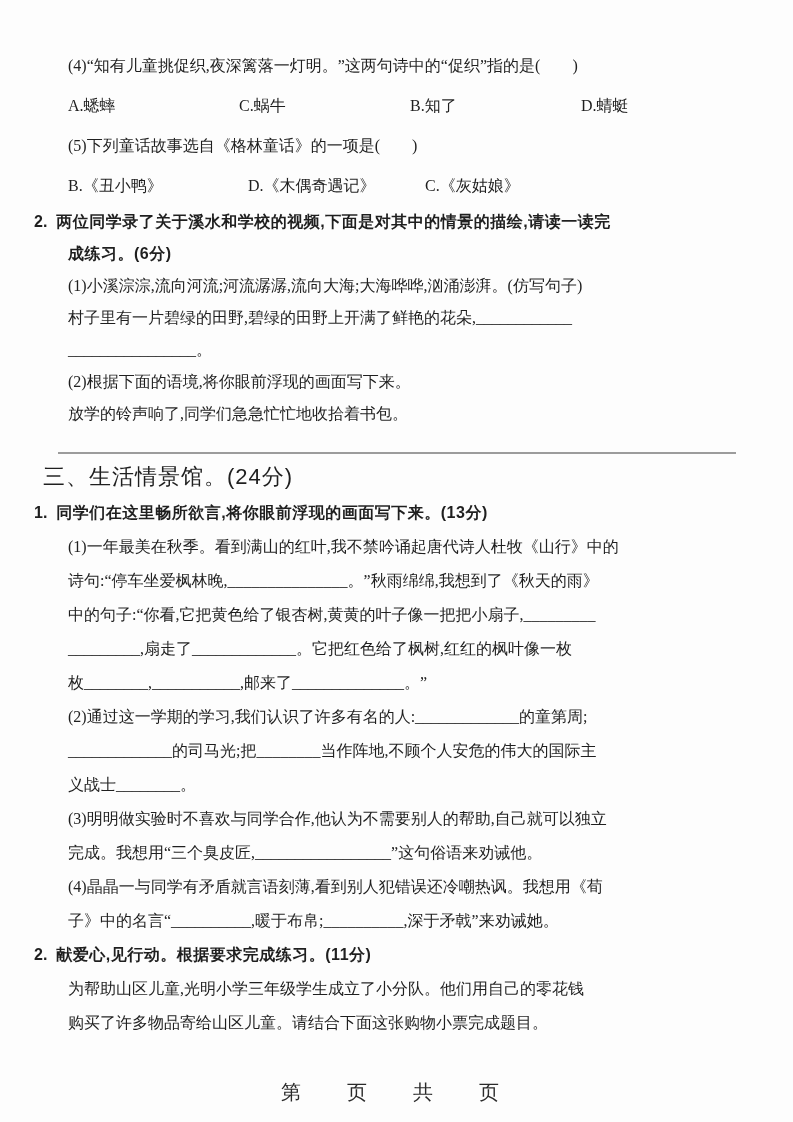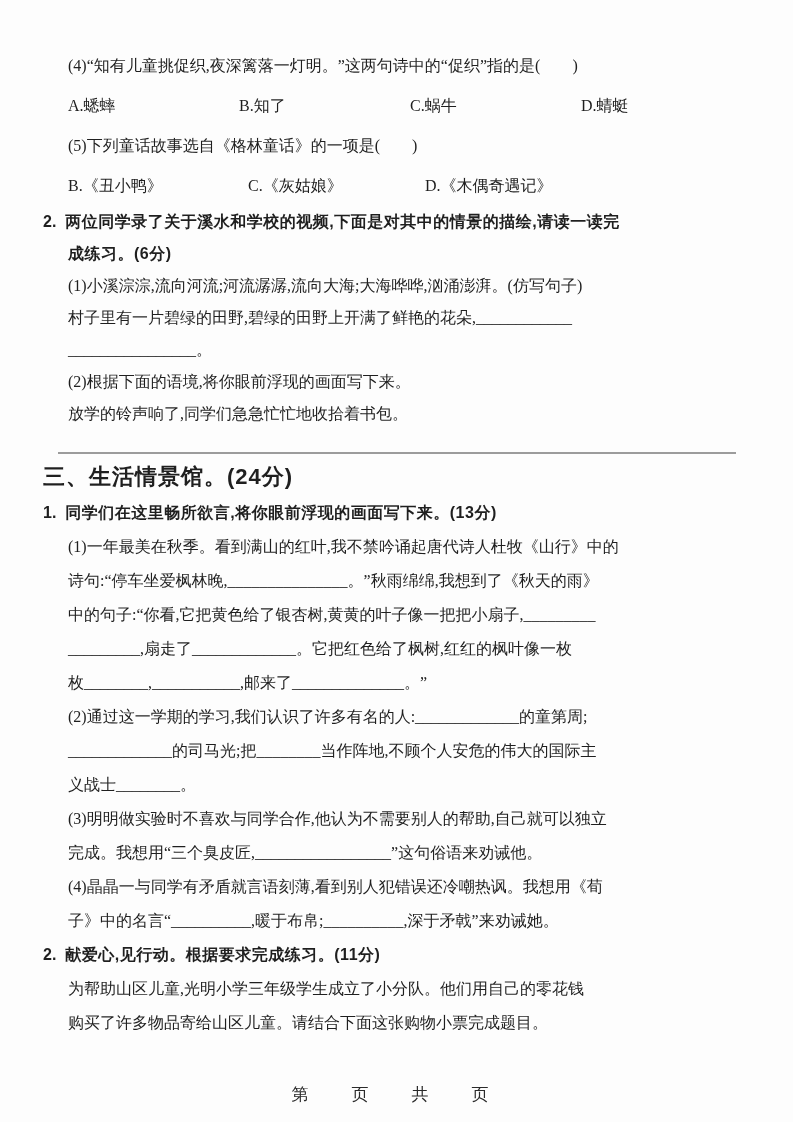--- a/index.html
+++ b/index.html
@@ -23,21 +23,21 @@
     overflow:hidden;
   }
   .l{
     font-size:16px;
     white-space:nowrap;
     padding-left:68px;
   }
   .row40{height:40px;line-height:40px;}
   .row32{height:32px;line-height:32px;}
   .row34{height:34px;line-height:34px;}
-  .main{padding-left:43px;}
+  .main{padding-left:34px;}
   .no{
     font-family:"Liberation Sans",sans-serif;
     font-weight:700;
     margin-right:9px;
   }
   .tx{
     font-family:"Liberation Sans",sans-serif;
     font-weight:600;
     letter-spacing:0.5px;
   }
@@ -52,52 +52,52 @@
   .opts-5 .opt:nth-child(3){width:131px;}
   .divider{
     height:0;
     border-top:2px solid var(--divider);
     width:678px;
     margin:22px 0 4px 58px;
   }
   .sec-head{
     padding-left:43px;
     font-family:"Liberation Sans",sans-serif;
-    font-weight:700;
+    font-weight:400;
     font-size:22px;
     height:38px;line-height:38px;
     letter-spacing:1px;
   }
   .footer{
     position:absolute;
     left:0;right:0;bottom:16px;
     text-align:center;
-    font-size:17px;
+    font-size:20px;
     letter-spacing:13px;
     color:#2a2a2a;
     font-family:"Liberation Sans",sans-serif;
   }
 </style>
 </head>
 <body>
 
 <div class="page">
 
   <div class="l row40 kai">(4)“知有儿童挑促织,夜深篱落一灯明。”这两句诗中的“促织”指的是(　　)</div>
   <div class="l row40 kai opts opts-4">
     <span class="opt">A.蟋蟀</span>
+    <span class="opt">C.蜗牛</span>
     <span class="opt">B.知了</span>
-    <span class="opt">C.蜗牛</span>
     <span class="opt">D.蜻蜓</span>
   </div>
   <div class="l row40 kai">(5)下列童话故事选自《格林童话》的一项是(　　)</div>
   <div class="l row40 kai opts opts-5">
     <span class="opt">B.《丑小鸭》</span>
+    <span class="opt">D.《木偶奇遇记》</span>
     <span class="opt">C.《灰姑娘》</span>
-    <span class="opt">D.《木偶奇遇记》</span>
   </div>
 
   <div class="l row32 main">
     <span class="no">2.</span><span class="tx">两位同学录了关于溪水和学校的视频,下面是对其中的情景的描绘,请读一读完</span>
   </div>
   <div class="l row32">
     <span class="tx">成练习。(6分)</span>
   </div>
   <div class="l row32 kai">(1)小溪淙淙,流向河流;河流潺潺,流向大海;大海哗哗,汹涌澎湃。(仿写句子)</div>
   <div class="l row32 kai para-ind">村子里有一片碧绿的田野,碧绿的田野上开满了鲜艳的花朵,____________</div>

